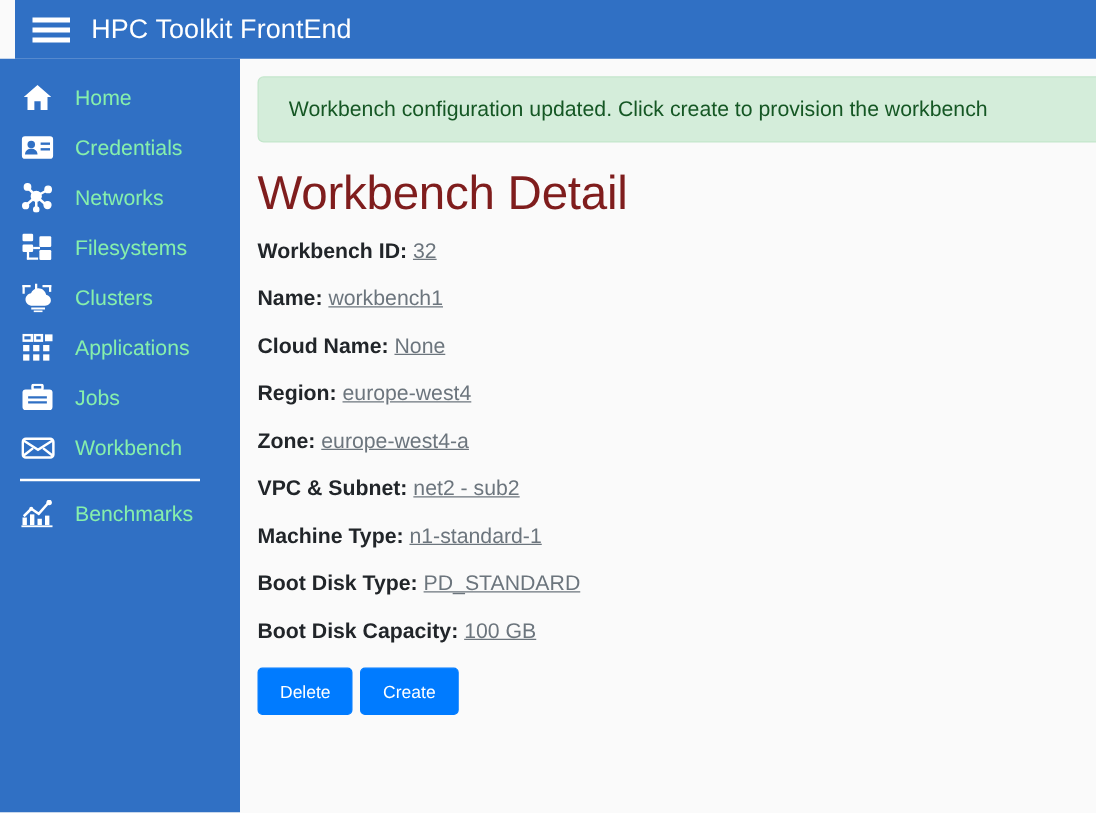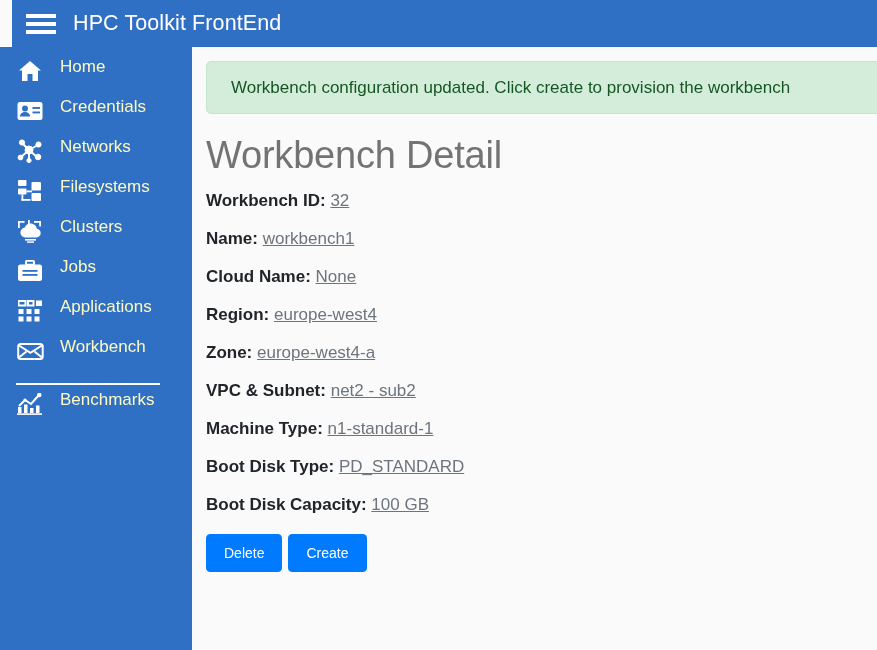--- a/index.html
+++ b/index.html
@@ -66,24 +66,24 @@
     top: 47px; left: 0;
     width: 192px;
     height: 603px;
     background: #3070c4;
     padding-top: 11px;
     z-index: 20;
   }
 
   .nav-item {
     display: flex;
-    align-items: flex-start;
+    align-items: center;
     height: 40px;
     padding-left: 16px;
-    color: #fef9c3;
+    color: #86efac;
     text-decoration: none;
     cursor: pointer;
     position: relative;
   }
   .nav-item .nav-icon {
     width: 28px;
     height: 26px;
     flex: 0 0 28px;
     display: flex;
     align-items: center;
@@ -127,21 +127,21 @@
     display: flex;
     align-items: center;
     padding: 0 24px;
     font-size: 17px;
   }
 
   #page-title {
     margin: 20px 0 0 14px;
     font-size: 38px;
     font-weight: 400;
-    color: #737373;
+    color: #7f1d1d;
     letter-spacing: -0.2px;
     line-height: 1.15;
   }
 
   #detail-list {
     margin: 14px 0 0 14px;
     list-style: none;
   }
 
   .detail-row {
@@ -261,49 +261,49 @@
           <rect x="22.2" y="2" width="1.8" height="5.5"></rect>
           <rect x="8" y="20" width="11" height="1.6"></rect>
           <rect x="10" y="22.4" width="7" height="1.4"></rect>
         </svg>
       </span>
       <span class="nav-label">Clusters</span>
     </a>
 
     <a class="nav-item">
       <span class="nav-icon">
-        <svg width="26" height="22" viewBox="0 0 26 22" fill="#fff">
-          <rect x="9" y="0.8" width="8" height="4" rx="1.2" fill="none" stroke="#fff" stroke-width="2"></rect>
-          <rect x="1" y="4.5" width="24" height="16.5" rx="2.5"></rect>
-          <rect x="5.5" y="10" width="15" height="1.8" fill="#3070c4"></rect>
-          <rect x="5.5" y="14" width="15" height="1.8" fill="#3070c4"></rect>
-        </svg>
-      </span>
-      <span class="nav-label">Jobs</span>
-    </a>
-
-    <a class="nav-item">
-      <span class="nav-icon">
         <svg width="25" height="22" viewBox="0 0 25 22" fill="#fff">
           <rect x="0.5" y="1" width="7" height="4.5" fill="none" stroke="#fff" stroke-width="2"></rect>
           <rect x="10" y="1" width="5.5" height="4.5" fill="none" stroke="#fff" stroke-width="2"></rect>
           <rect x="18" y="0.5" width="6" height="5.5"></rect>
           <rect x="0.5" y="9" width="5" height="5"></rect>
           <rect x="8.5" y="9" width="5" height="5"></rect>
           <rect x="16.5" y="9" width="5" height="5"></rect>
           <rect x="0.5" y="16.5" width="5" height="5"></rect>
           <rect x="8.5" y="16.5" width="5" height="5"></rect>
           <rect x="16.5" y="16.5" width="5" height="5"></rect>
         </svg>
       </span>
       <span class="nav-label">Applications</span>
     </a>
 
     <a class="nav-item">
       <span class="nav-icon">
+        <svg width="26" height="22" viewBox="0 0 26 22" fill="#fff">
+          <rect x="9" y="0.8" width="8" height="4" rx="1.2" fill="none" stroke="#fff" stroke-width="2"></rect>
+          <rect x="1" y="4.5" width="24" height="16.5" rx="2.5"></rect>
+          <rect x="5.5" y="10" width="15" height="1.8" fill="#3070c4"></rect>
+          <rect x="5.5" y="14" width="15" height="1.8" fill="#3070c4"></rect>
+        </svg>
+      </span>
+      <span class="nav-label">Jobs</span>
+    </a>
+
+    <a class="nav-item">
+      <span class="nav-icon">
         <svg width="27" height="21" viewBox="0 0 27 21" fill="none" stroke="#fff" stroke-width="2">
           <rect x="1.2" y="3" width="24.5" height="15" rx="2.5"></rect>
           <path d="M1.2 4 L13.4 11.8 L25.7 4"></path>
           <path d="M1.2 17 L9.5 10.5"></path>
           <path d="M25.7 17 L17.4 10.5"></path>
         </svg>
       </span>
       <span class="nav-label">Workbench</span>
     </a>
 

